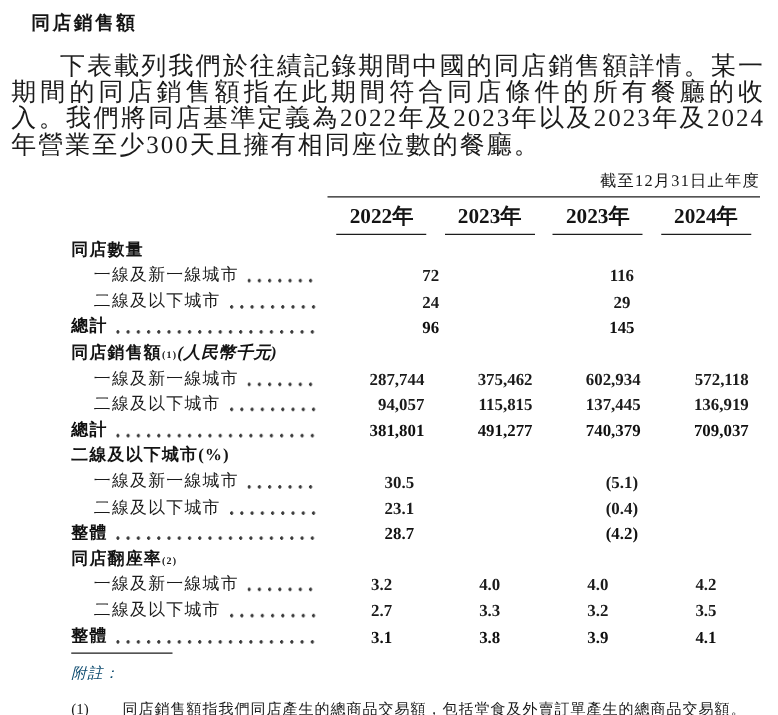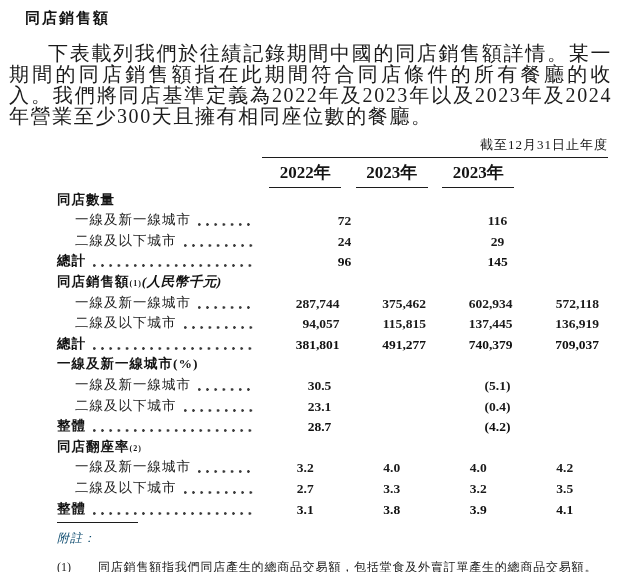--- a/index.html
+++ b/index.html
@@ -95,20 +95,23 @@
     <div class="years">
       <div class="ycell">
           <div class="yul">2022年</div>
         </div>
       <div class="ycell">
           <div class="yul">2023年</div>
         </div>
       <div class="ycell">
           <div class="yul">2023年</div>
         </div>
+      <div class="ycell">
+          <div class="yul">2024年</div>
+        </div>
     </div>
   </div>
 
   <div class="tbody">
 
     <div class="t-row sec">
       <div class="lbl">
           <span class="txt">同店數量</span>
         </div>
     </div>
@@ -170,21 +173,21 @@
           <span class="leader"></span>
         </div>
       <div class="val num">381,801</div>
       <div class="val num">491,277</div>
       <div class="val num">740,379</div>
       <div class="val num">709,037</div>
     </div>
 
     <div class="t-row sec">
       <div class="lbl">
-          <span class="txt">一線及新一線城市(%)</span>
+          <span class="txt">二線及以下城市(%)</span>
         </div>
     </div>
     <div class="t-row">
       <div class="lbl ind">
           <span class="txt">一線及新一線城市</span>
           <span class="leader"></span>
         </div>
       <div class="val span2 sl2">30.5</div>
       <div class="val span2 sr">(5.1)</div>
     </div>

